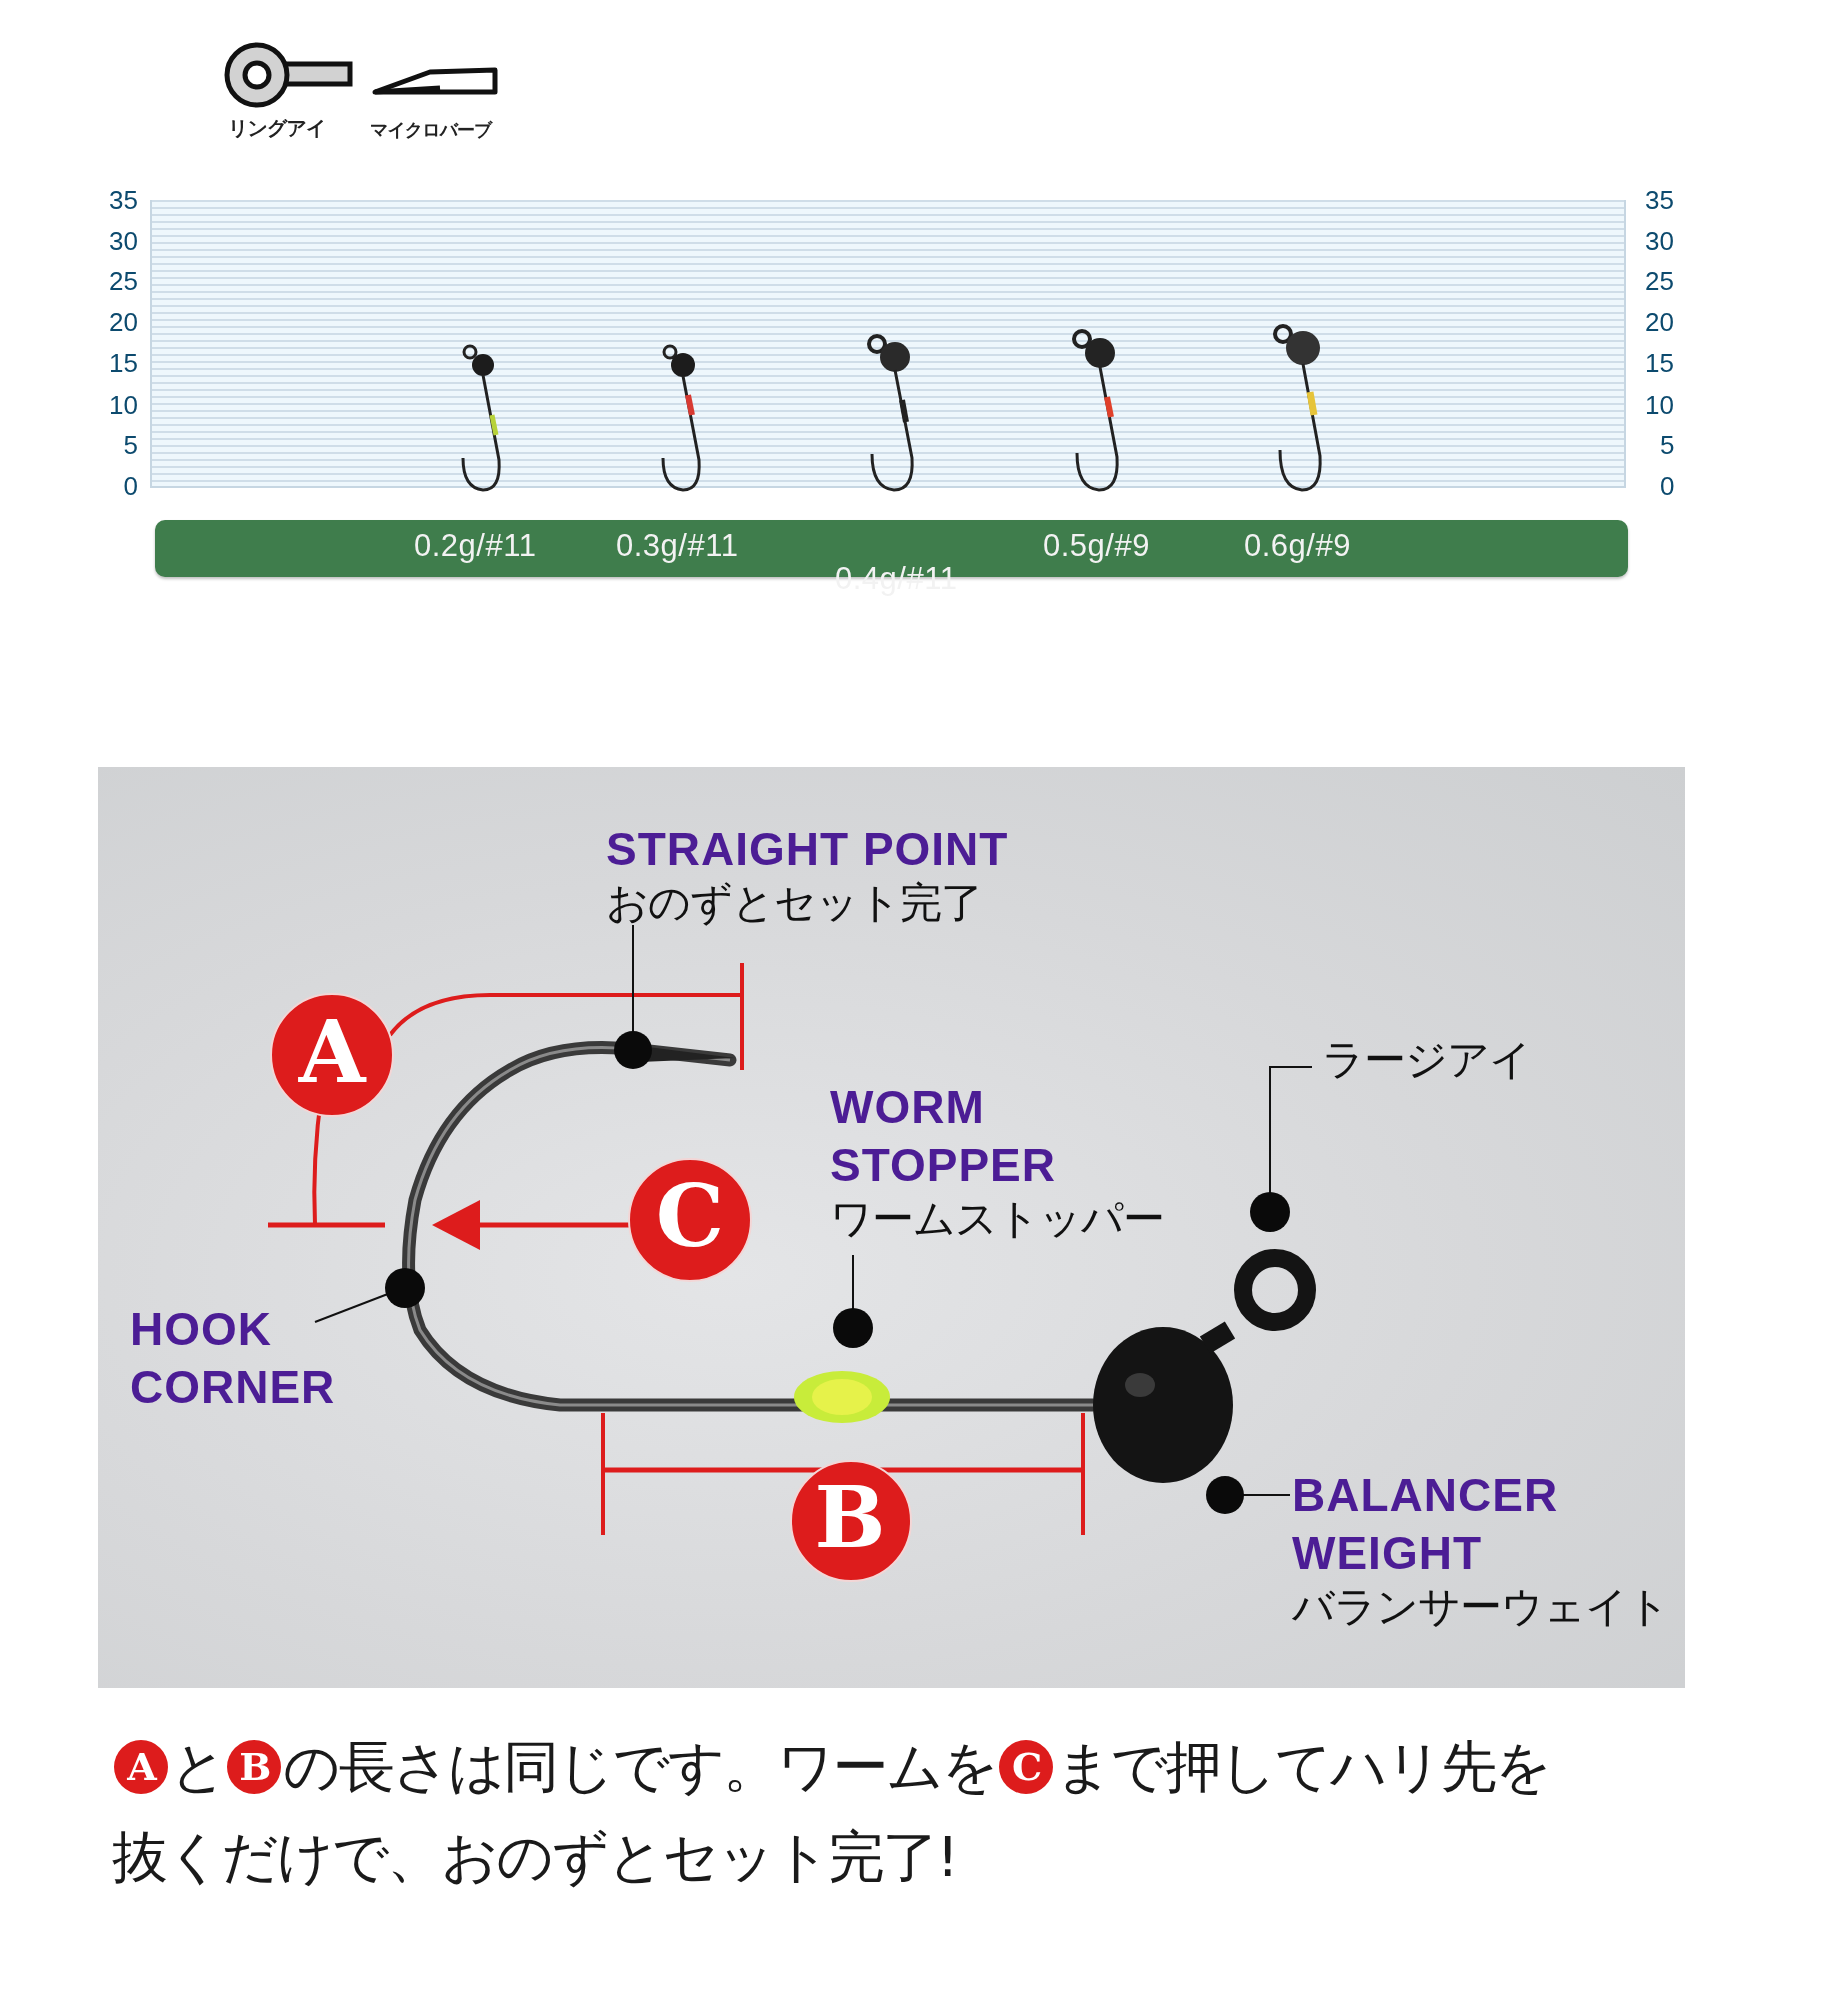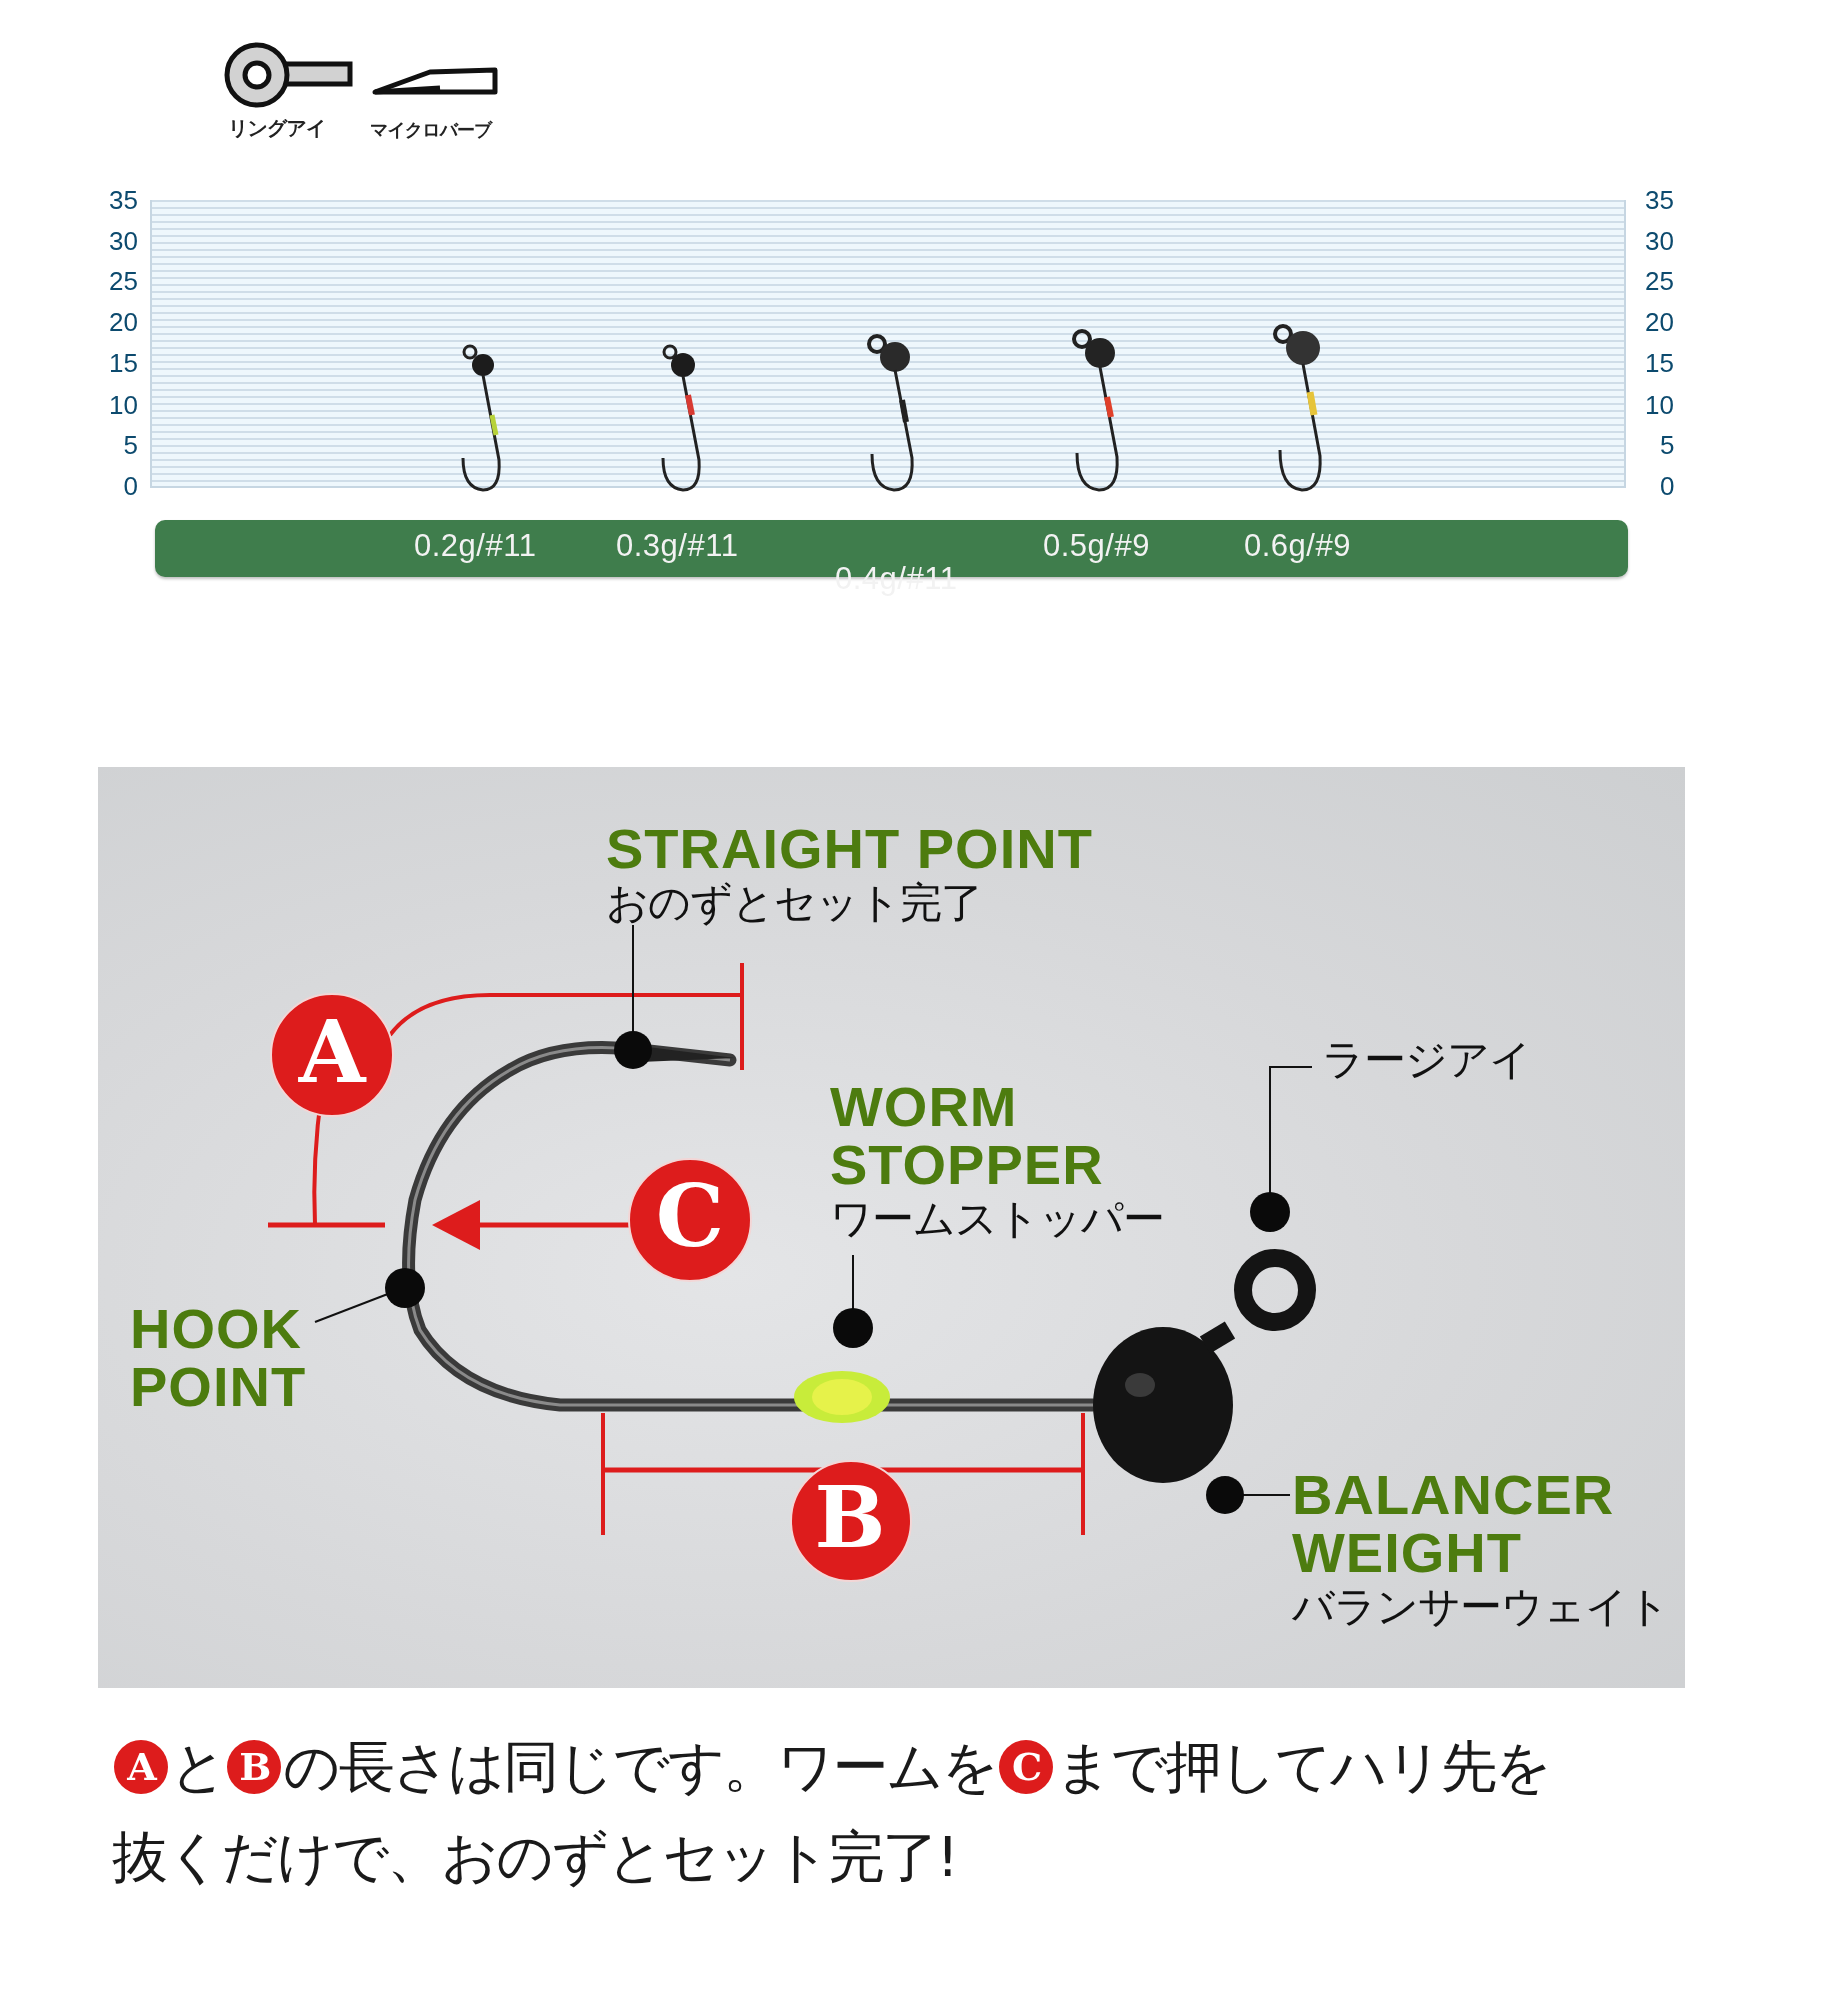--- a/index.html
+++ b/index.html
@@ -22,21 +22,21 @@
   .size-bar {
     left:155px; top:520px; width:1473px; height:57px; background:#3f7d4c; border-radius:10px;
     box-shadow:0 2px 3px rgba(0,0,0,0.25);
   }
   .size-label { font-family:"Liberation Sans", sans-serif; font-size:31px; color:#f2f2f2; top:528px; letter-spacing:0.5px; }
   
   .panel {
     left:98px; top:767px; width:1587px; height:921px;
     background: radial-gradient(ellipse at 40% 55%, #e4e5e7 0%, #d7d8da 55%, #cdcfd1 100%);
   }
-  .en { font-family:"Liberation Sans", sans-serif; font-weight:bold; font-size:56px; color:#4d7c0f; line-height:58px; letter-spacing:1px; }
+  .en { font-family:"Liberation Sans", sans-serif; font-weight:bold; font-size:46px; color:#4c1d95; line-height:58px; letter-spacing:1px; }
   .jp { font-family:"DejaVu Sans", sans-serif; font-size:42px; color:#111; line-height:50px; letter-spacing:-1px; }
   .caption { font-family:"DejaVu Sans", sans-serif; font-size:56px; color:#1a1a1a; letter-spacing:-2px; white-space:nowrap; }
   .badge {
     display:inline-block; width:54px; height:54px; border-radius:50%; background:#dd1c1c; color:#fff;
     font-family:"DejaVu Serif", serif; font-weight:bold; font-size:38px; text-align:center; line-height:54px;
     vertical-align:middle; margin:0 2px; position:relative; top:-4px;
   }
 </style>
 </head>
 <body>
@@ -175,21 +175,21 @@
 </div>
 
 <div class="abs" style="left:830px;top:1078px;">
   <div class="en">WORM</div>
   <div class="en">STOPPER</div>
   <div class="jp">ワームストッパー</div>
 </div>
 
 <div class="abs" style="left:130px;top:1300px;">
   <div class="en">HOOK</div>
-  <div class="en">POINT</div>
+  <div class="en">CORNER</div>
 </div>
 
 <div class="abs" style="left:1292px;top:1466px;">
   <div class="en">BALANCER</div>
   <div class="en">WEIGHT</div>
   <div class="jp">バランサーウェイト</div>
 </div>
 
 <div class="abs caption" style="left:112px;top:1730px;">
   <span class="badge">A</span><span>と</span><span class="badge">B</span><span>の長さは同じです。ワームを</span><span class="badge">C</span><span>まで押してハリ先を</span>

